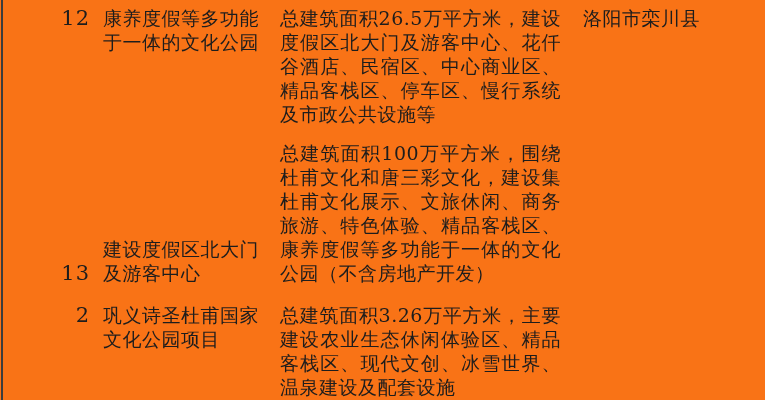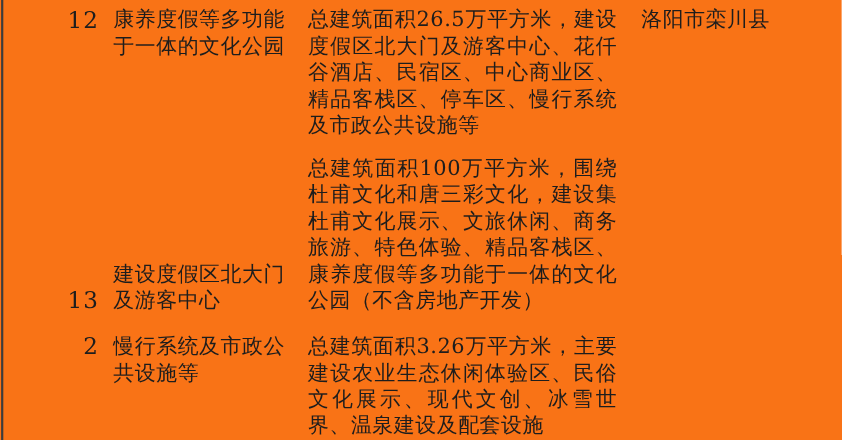--- a/index.html
+++ b/index.html
@@ -81,18 +81,18 @@
     </div>
 
     <div class="row row-13">
       <div class="cell num">13</div>
       <div class="cell name">建设度假区北大门及游客中心</div>
       <div class="cell desc">总建筑面积100万平方米，围绕杜甫文化和唐三彩文化，建设集杜甫文化展示、文旅休闲、商务旅游、特色体验、精品客栈区、康养度假等多功能于一体的文化公园（不含房地产开发）</div>
     </div>
 
     <div class="row row-14">
       <div class="cell num">2</div>
-      <div class="cell name">慢行系统及市政公共设施等</div>
-      <div class="cell desc">总建筑面积3.26万平方米，主要建设农业生态休闲体验区、民俗文化展示、现代文创、冰雪世界、温泉建设及配套设施</div>
+      <div class="cell name">巩义诗圣杜甫国家文化公园项目</div>
+      <div class="cell desc">总建筑面积3.26万平方米，主要建设农业生态休闲体验区、精品客栈区、现代文创、冰雪世界、温泉建设及配套设施</div>
     </div>
 
   </div>
 </div>
 
 </body></html>

